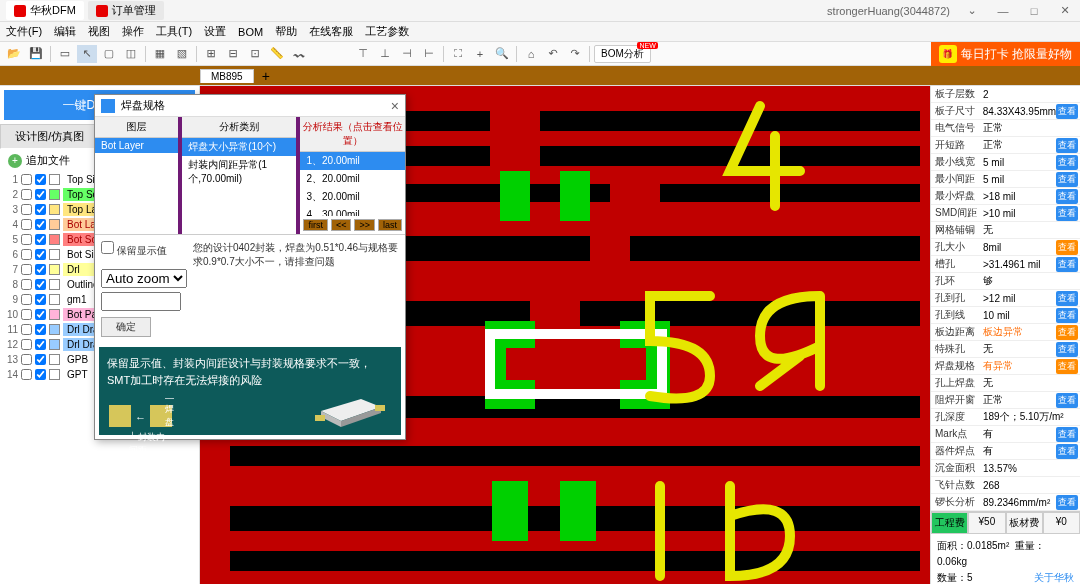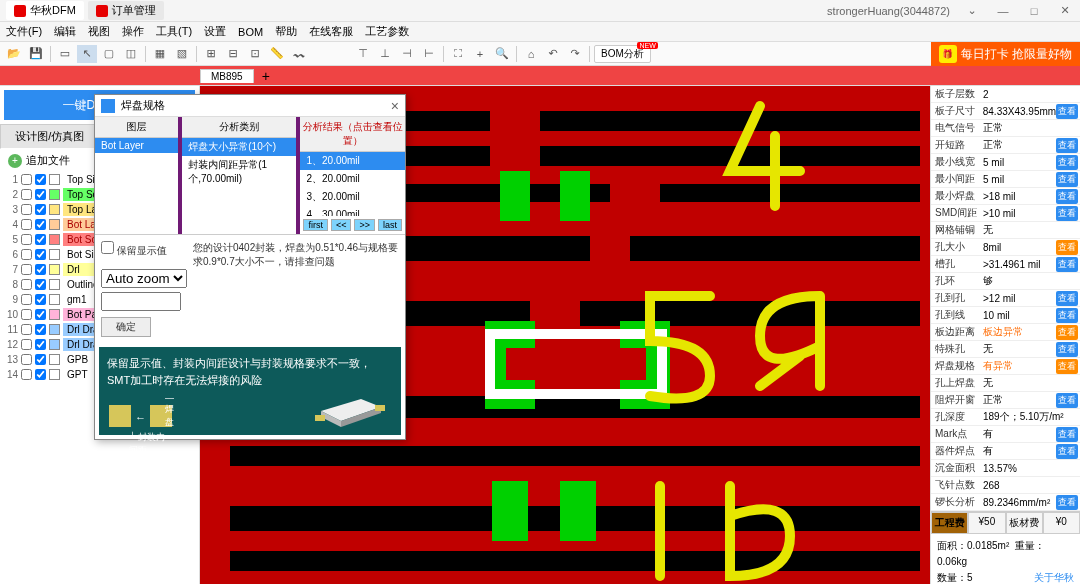--- a/index.html
+++ b/index.html
@@ -20,21 +20,21 @@
 
 .toolbar { height: 24px; background: #fafafa; display: flex; align-items: center; padding: 0 4px; gap: 2px; border-bottom: 1px solid #ddd; position: relative; }
 .tbtn { width: 20px; height: 18px; display: flex; align-items: center; justify-content: center; border: 1px solid transparent; cursor: pointer; color: #555; }
 .tsep { width: 1px; height: 16px; background: #ccc; margin: 0 2px; }
 .bom-btn { background: #fff; border: 1px solid #ccc; padding: 1px 6px; font-size: 10px; border-radius: 2px; position: relative; }
 .bom-btn .new { position: absolute; top: -4px; right: -8px; background: red; color: #fff; font-size: 7px; padding: 0 2px; border-radius: 2px; }
 .promo { position: absolute; right: 0; top: 0; height: 24px; background: #ff5a00; color: #fff; padding: 0 8px; display: flex; align-items: center; font-size: 12px; }
 .promo-icon { width: 18px; height: 18px; background: #ffee00; margin-right: 4px; border-radius: 3px; display: flex; align-items: center; justify-content: center; color: #c00; font-size: 9px; }
 
 
-.filetabs { height: 20px; background: #ef4444; border-bottom: 1px solid #ddd; padding-left: 200px; display: flex; align-items: center; gap: 8px; }
+.filetabs { height: 20px; background: #a16207; border-bottom: 1px solid #ddd; padding-left: 200px; display: flex; align-items: center; gap: 8px; }
 .filetab { padding: 1px 10px; border: 1px solid #ccc; border-bottom: none; background: #fff; font-size: 10px; }
 
 
 .main { display: flex; height: 498px; }
 
 
 .left { width: 200px; background: #fff; border-right: 1px solid #ddd; display: flex; flex-direction: column; }
 .dfm-btn { background: #2d8cf0; color: #fff; height: 30px; display: flex; align-items: center; justify-content: center; margin: 4px; cursor: pointer; font-size: 12px; }
 .lefttabs { display: flex; }
 .lefttab { flex: 1; text-align: center; padding: 4px 0; border: 1px solid #ccc; background: #f0f0f0; cursor: pointer; }
@@ -54,37 +54,37 @@
 
 
 .right { width: 150px; background: #fff; border-left: 1px solid #ddd; display: flex; flex-direction: column; font-size: 10px; }
 .prop-row { display: flex; align-items: center; border-bottom: 1px solid #eee; height: 17px; }
 .prop-label { width: 50px; padding-left: 4px; color: #333; }
 .prop-val { flex: 1; padding-left: 2px; }
 .prop-btn { width: 22px; background: #2d8cf0; color: #fff; text-align: center; height: 15px; line-height: 15px; margin-right: 2px; border-radius: 2px; cursor: pointer; font-size: 9px; }
 .prop-btn.orange { background: #ff8b00; }
 .cost-tabs { display: flex; border-top: 1px solid #ccc; }
 .cost-tab { flex: 1; text-align: center; padding: 3px 0; border: 1px solid #ccc; background: #f5f5f5; }
-.cost-tab.active { background: #a16207; font-weight: bold; }
+.cost-tab.active { background: #22c55e; }
 .cost-body { padding: 4px 6px; line-height: 1.6; }
 
 
 .dialog { position: absolute; left: 94px; top: 94px; width: 312px; background: #fff; border: 1px solid #888; box-shadow: 2px 2px 8px rgba(0,0,0,0.3); z-index: 100; font-size: 11px; }
 .dlg-title { height: 22px; background: #fff; display: flex; align-items: center; padding: 0 6px; border-bottom: 1px solid #ddd; }
 .dlg-title .icon { width: 14px; height: 14px; background: #2d8cf0; margin-right: 6px; }
 .dlg-close { margin-left: auto; cursor: pointer; font-size: 14px; color: #666; }
 .dlg-grid { display: flex; border-bottom: 1px solid #ccc; }
 .dlg-col { border-right: 4px solid #701a75; }
 .dlg-col:last-child { border-right: none; }
 .dlg-head { background: #f0f0f0; text-align: center; padding: 3px 0; border-bottom: 1px solid #ccc; font-size: 10px; }
 .dlg-body { height: 82px; overflow: auto; font-size: 10px; }
 .dlg-body div { padding: 2px 6px; cursor: pointer; }
 .dlg-body div.sel { background: #2d8cf0; color: #fff; }
 .dlg-pager { display: flex; gap: 3px; padding: 3px; justify-content: flex-end; }
-.dlg-pager span { border: 1px solid #aaa; padding: 0 4px; background: #7dd3fc; cursor: pointer; font-size: 9px; }
+.dlg-pager span { border: 1px solid #aaa; padding: 0 4px; background: #a16207; cursor: pointer; font-size: 9px; }
 .dlg-msg { padding: 6px; font-size: 10px; color: #333; display: flex; gap: 6px; }
 .dlg-msg .col1 { width: 86px; }
 .dlg-hint { background: #0d5a5a; color: #fff; padding: 8px; margin: 4px; font-size: 11px; height: 88px; position: relative; }
 .dlg-hint-txt { line-height: 1.5; }
 .diag { position: absolute; bottom: 8px; left: 10px; display: flex; align-items: center; gap: 4px; }
 .pad { width: 22px; height: 22px; background: #d6c65a; }
 .comp3d { position: absolute; right: 10px; bottom: 6px; width: 80px; height: 48px; }
 .orange-txt { color: #ff6a00; }
 </style>
 </head>

